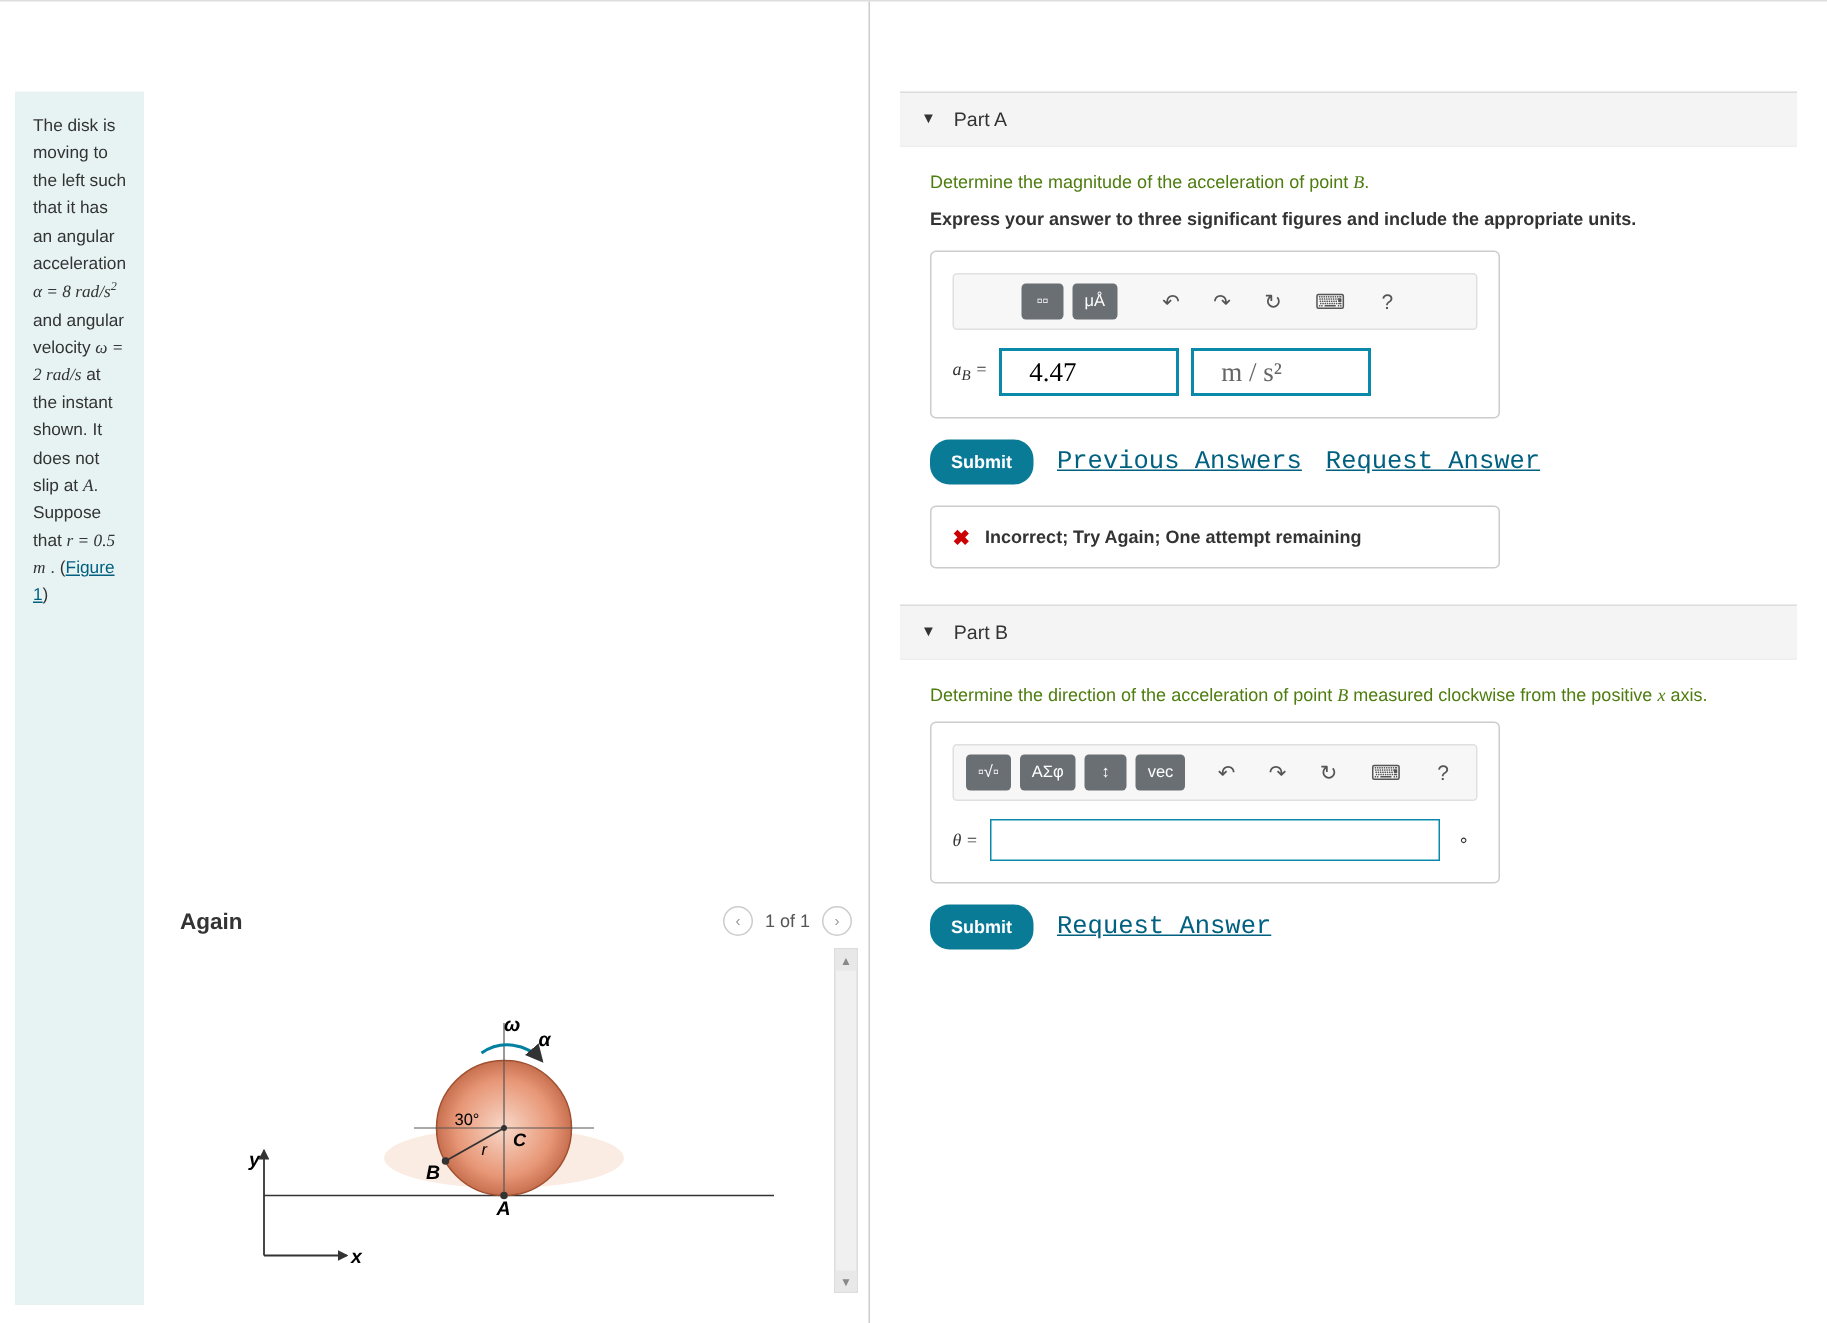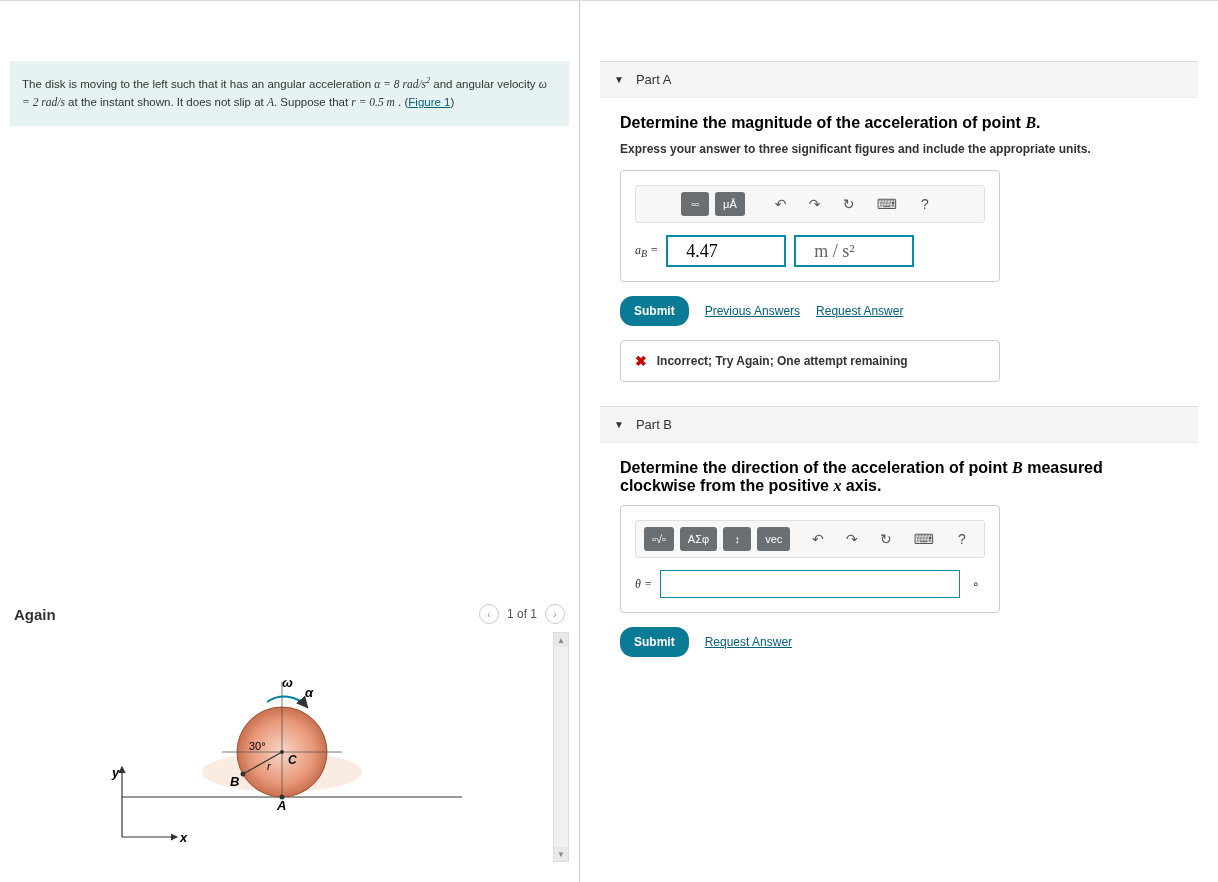--- a/index.html
+++ b/index.html
@@ -1,53 +1,53 @@
 <!DOCTYPE html>
 <html><head>
 <meta charset="utf-8">
 <style>
 * { box-sizing: border-box; margin: 0; padding: 0; }
 body { font-family: Arial, Helvetica, sans-serif; font-size: 12px; color: #333; background: #fff; }
 .container { display: flex; width: 1218px; height: 882px; border-top: 1px solid #ddd; }
-.left-pane { width: 580px; border-right: 1px solid #ccc; padding: 0; display: flex; flex-direction: column; }
+.left-pane { width: 580px; border-right: 1px solid #ccc; padding: 0; display: flex; flex-direction: row; }
 .right-pane { flex: 1; padding: 0; }
 .problem-box { background: #e7f3f3; padding: 14px 12px; margin: 60px 10px 12px 10px; font-size: 11.5px; line-height: 1.6; color: #333; }
 .problem-box .var { font-style: italic; font-family: 'Times New Roman', serif; }
 .problem-box a { color: #006080; text-decoration: underline; }
 .figure-section { margin-top: auto; padding: 0 10px 10px 10px; }
 .figure-header { display: flex; align-items: center; justify-content: space-between; padding: 8px 4px; }
 .figure-title { font-size: 15px; font-weight: bold; color: #333; }
 .figure-nav { display: flex; align-items: center; gap: 8px; font-size: 12px; color: #555; }
 .nav-btn { width: 20px; height: 20px; border: 1px solid #ccc; border-radius: 50%; background: #fff; display: flex; align-items: center; justify-content: center; cursor: pointer; color: #999; font-size: 10px; }
 .figure-body { display: flex; }
 .figure-img { flex: 1; display: flex; align-items: center; justify-content: center; padding: 20px; }
 .vscroll { width: 16px; background: #f0f0f0; border: 1px solid #ddd; display: flex; flex-direction: column; height: 230px; }
 .vscroll-arrow { height: 14px; background: #e8e8e8; display:flex; align-items:center; justify-content:center; font-size:8px; color:#888; cursor:pointer; }
 .vscroll-track { flex: 1; }
 .part-section { margin: 60px 20px 0 20px; }
 .part-header { background: #f4f4f4; border-top: 1px solid #ddd; border-bottom:1px solid #eee; padding: 10px 14px; display: flex; align-items: center; gap: 12px; font-size: 13px; color: #333; }
 .part-body { padding: 16px 20px 24px 20px; }
-.instr { font-size: 16px; color: #000000; margin-bottom: 10px; font-weight: bold; }
+.instr { font-size: 12px; color: #4d7c0f; margin-bottom: 10px; }
 .instr .var { font-style: italic; font-family: 'Times New Roman', serif; }
 .instr-bold { font-size: 12px; font-weight: bold; color: #333; margin-bottom: 14px; }
 .answer-box { border: 1px solid #ccc; border-radius: 4px; padding: 14px 14px; background: #fff; width: 380px; }
 .toolbar { display: flex; gap: 6px; align-items: center; justify-content: flex-start; margin-bottom: 12px; background: #f7f7f7; border: 1px solid #e0e0e0; border-radius: 3px; padding: 6px 8px; }
 .toolbar.centered { justify-content: center; }
 .tb-btn { background: #6a6f73; color: #fff; border: none; border-radius: 3px; padding: 4px 8px; height: 24px; min-width: 28px; display: inline-flex; align-items:center; justify-content:center; font-size: 11px; cursor: pointer; }
 .tb-btn.light { background: none; color: #555; border: none; font-size: 14px; }
 .tb-spacer { flex: 1; }
 .answer-row { display: flex; align-items: center; gap: 8px; }
 .answer-label { font-size: 12px; font-style: italic; font-family:'Times New Roman',serif; }
 .answer-input { border: 2px solid #0a8aaa; height: 32px; padding: 0 18px; font-size: 18px; font-family: 'Times New Roman', serif; outline: none; }
 .val-input { width: 120px; }
 .unit-input { width: 120px; color: #666; }
 .theta-input { border: 1px solid #0a8aaa; width: 300px; height: 28px; }
 .btn-row { display: flex; align-items: center; gap: 16px; margin-top: 14px; }
 .submit-btn { background: #0a7b96; color: #fff; border: none; padding: 8px 14px; font-size: 12px; font-weight: bold; cursor: pointer; border-radius: 13px; }
-.link { color: #006080; text-decoration: underline; font-size: 12px; cursor: pointer; }
+.link { color: #006080; text-decoration: underline; font-size: 17px; cursor: pointer; font-family: Liberation Mono, monospace; }
 .feedback-box { border: 1px solid #ccc; border-radius: 4px; padding: 12px 14px; margin-top: 14px; width: 380px; display: flex; align-items: center; gap: 10px; font-size: 12px; font-weight: bold; color: #333; }
 .x-icon { color: #c00; font-size: 14px; font-weight: bold; }
 .provide-feedback { margin: 20px 20px; }
 sup { font-size: 0.7em; }
 .deg-sign { font-size:12px; margin-left:4px; }
 .caret { font-size: 10px; }
 </style>
 </head>
 <body>
 

